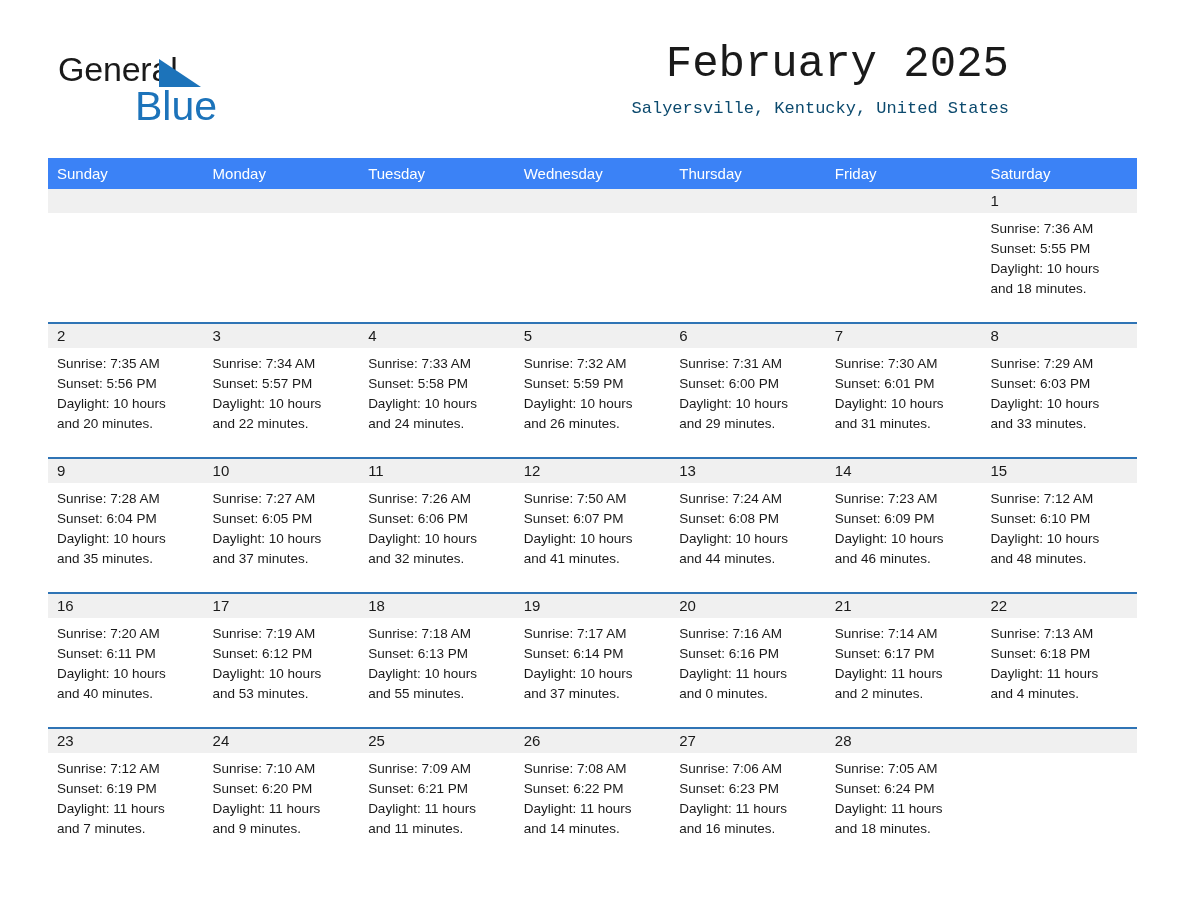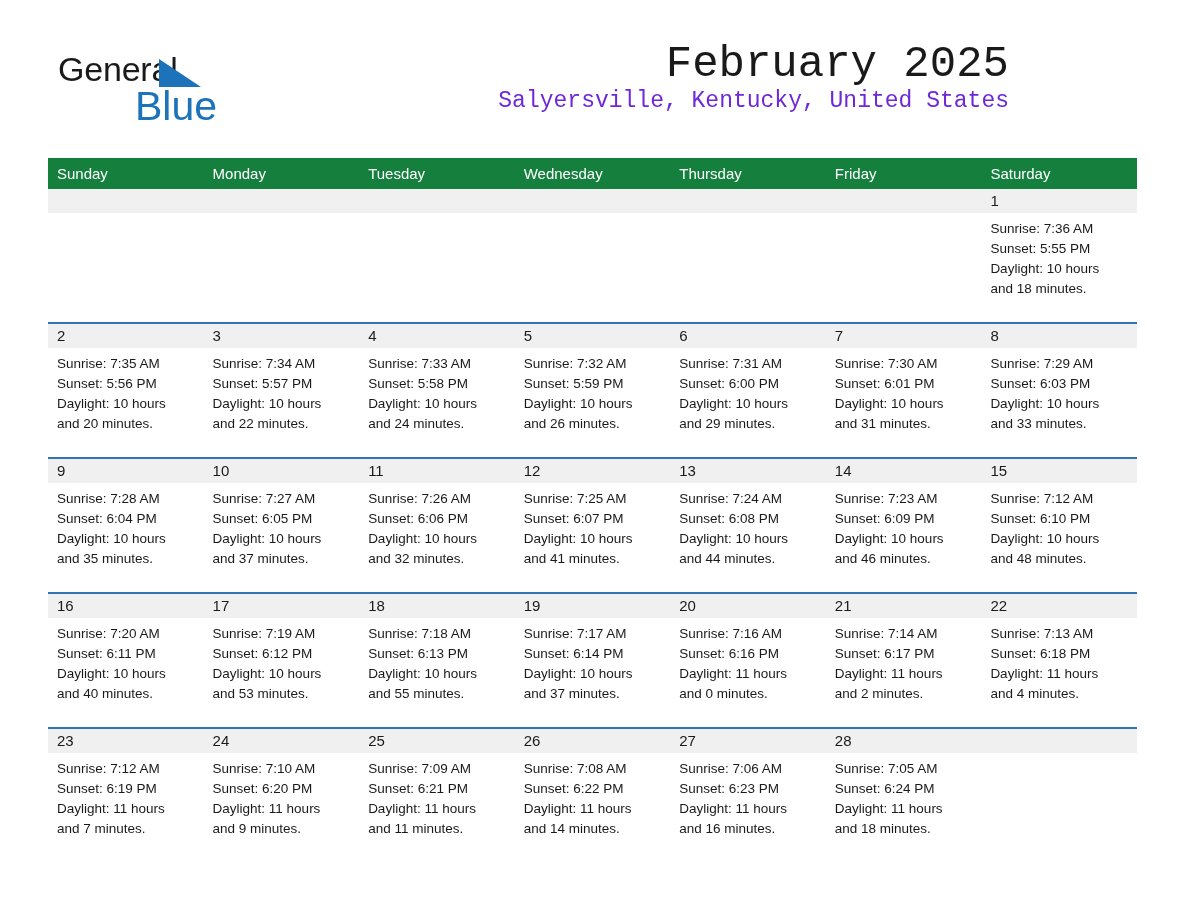--- a/index.html
+++ b/index.html
@@ -74,38 +74,39 @@
   }
   .cal-title {
     font-size: 44px;
     font-weight: 400;
     color: #1a1a1a;
     line-height: 1.12;
     letter-spacing: 0px;
     white-space: nowrap;
   }
   .cal-subtitle {
-    font-size: 23px;
+    margin-top: 11px;
+    font-size: 17px;
     font-weight: 400;
-    color: #6d28d9;
+    color: #0c4a6e;
     line-height: 1.1;
     white-space: nowrap;
   }
 
   
   .calendar {
     position: absolute;
     left: 48px;
     top: 158px;
     width: 1089px;
     border-collapse: collapse;
     table-layout: fixed;
   }
   .calendar th {
-    background: #15803d;
+    background: #3b82f6;
     color: #ffffff;
     font-size: 15px;
     font-weight: 400;
     text-align: left;
     padding: 7px 0 7px 9px;
     height: 16px;
     vertical-align: middle;
     margin-top: 43px;
   }
   .calendar col { width: 155.57px; }
@@ -377,21 +378,21 @@
                 <div>Sunset: 6:06 PM</div>
                 <div>Daylight: 10 hours</div>
                 <div>and 32 minutes.</div>
               </div>
             </div>
           </td>
         <td>
             <div class="daycell">
               <div class="daynum-band"><span class="daynum">12</span></div>
               <div class="info">
-                <div>Sunrise: 7:25 AM</div>
+                <div>Sunrise: 7:50 AM</div>
                 <div>Sunset: 6:07 PM</div>
                 <div>Daylight: 10 hours</div>
                 <div>and 41 minutes.</div>
               </div>
             </div>
           </td>
         <td>
             <div class="daycell">
               <div class="daynum-band"><span class="daynum">13</span></div>
               <div class="info">

